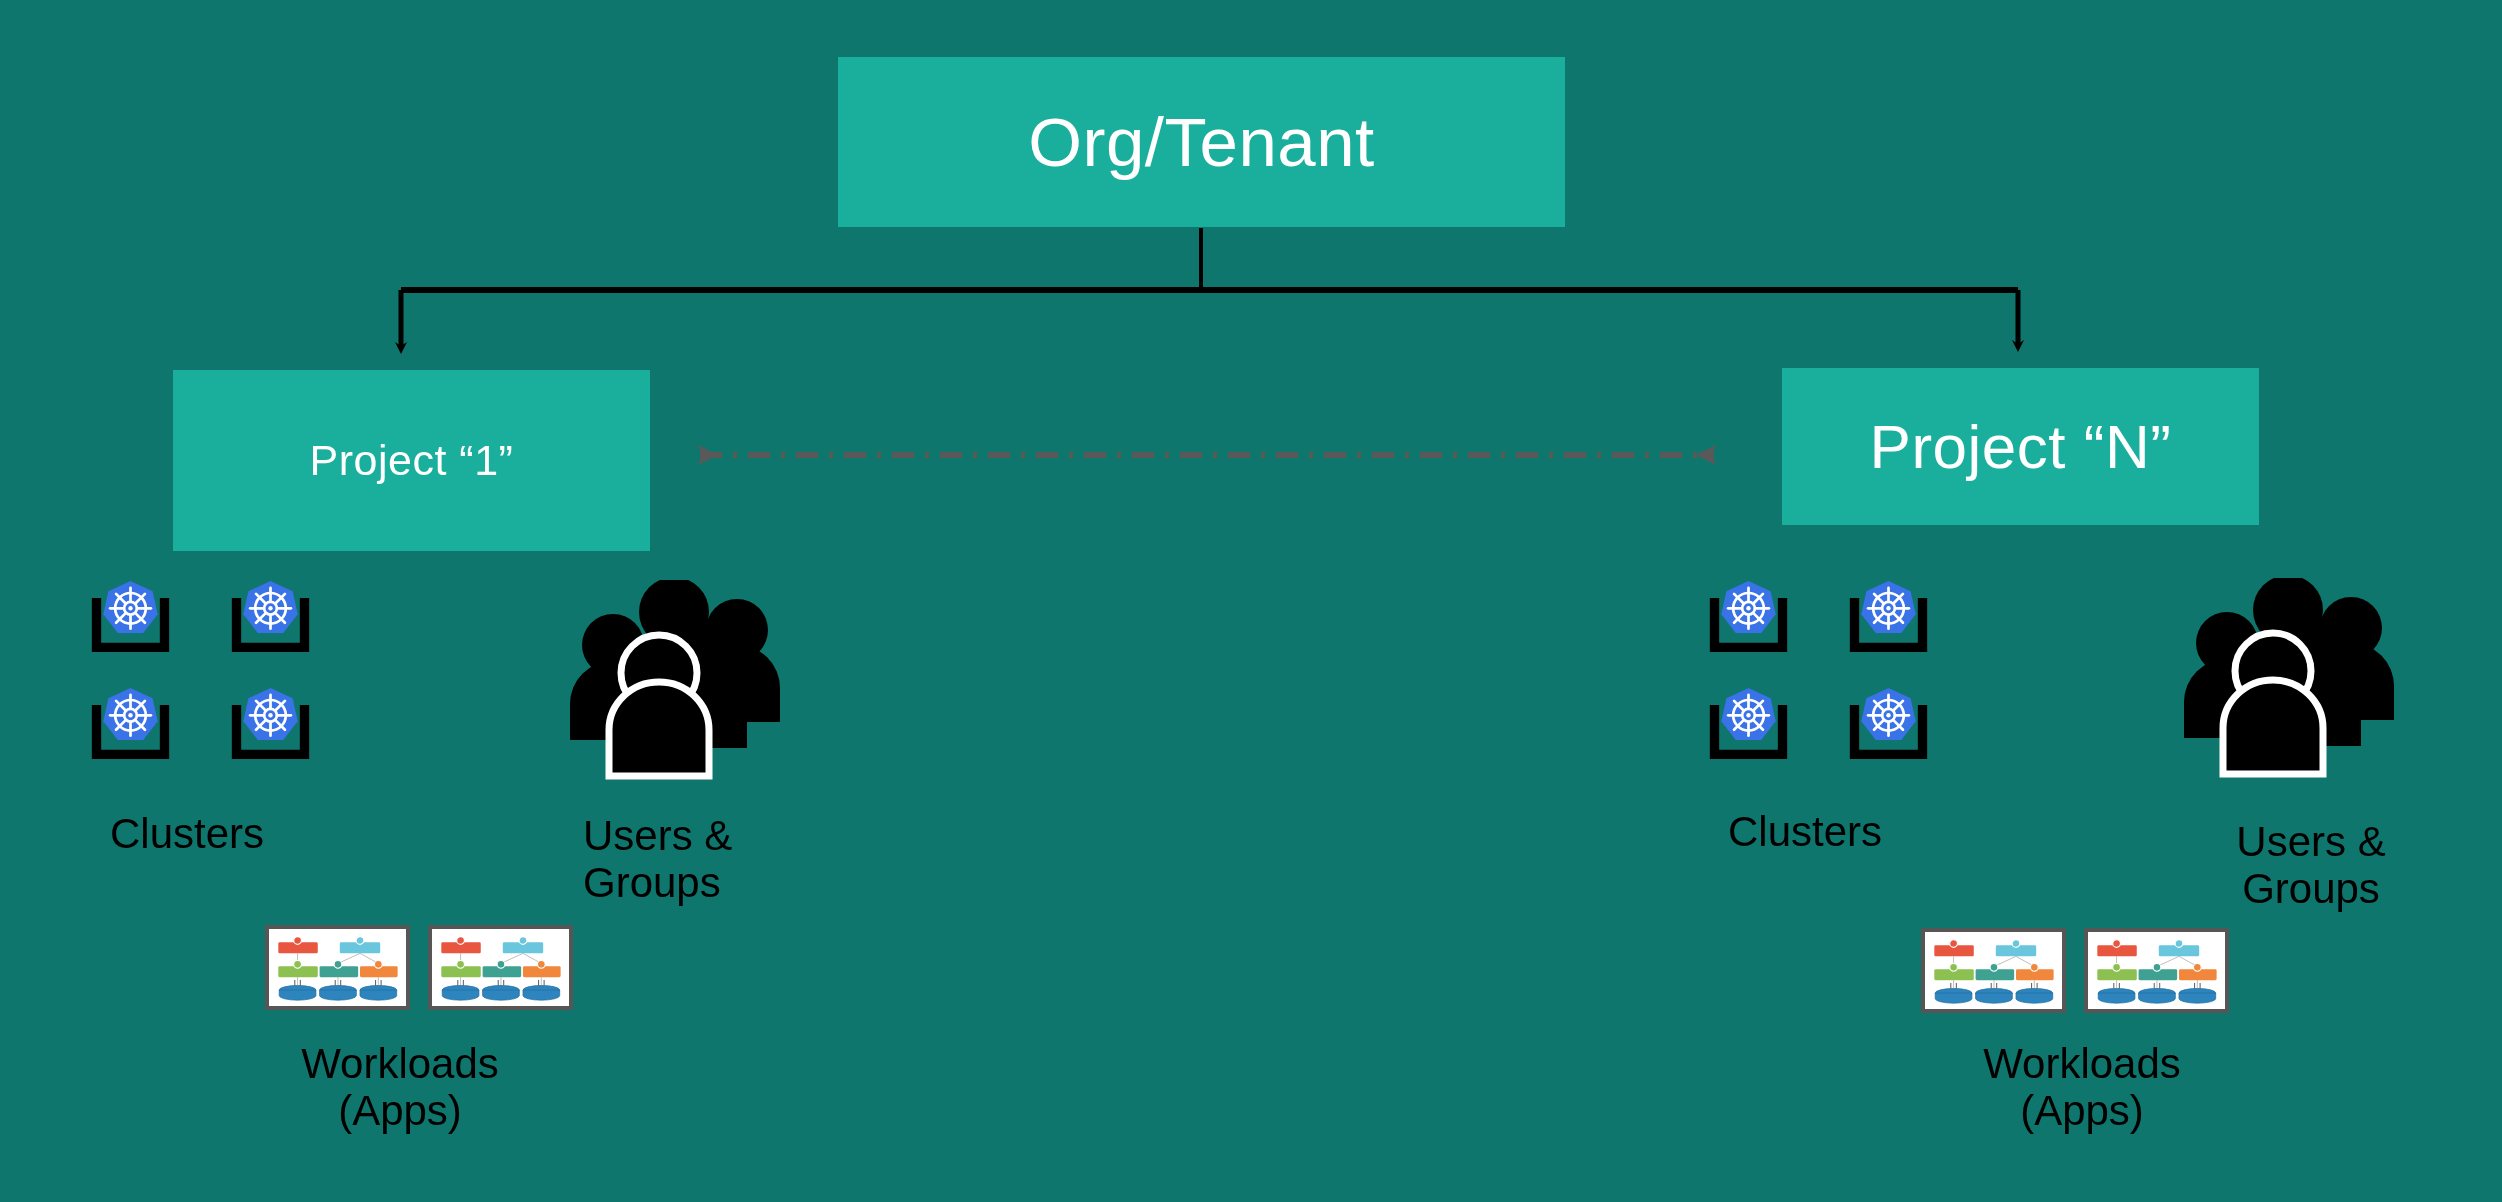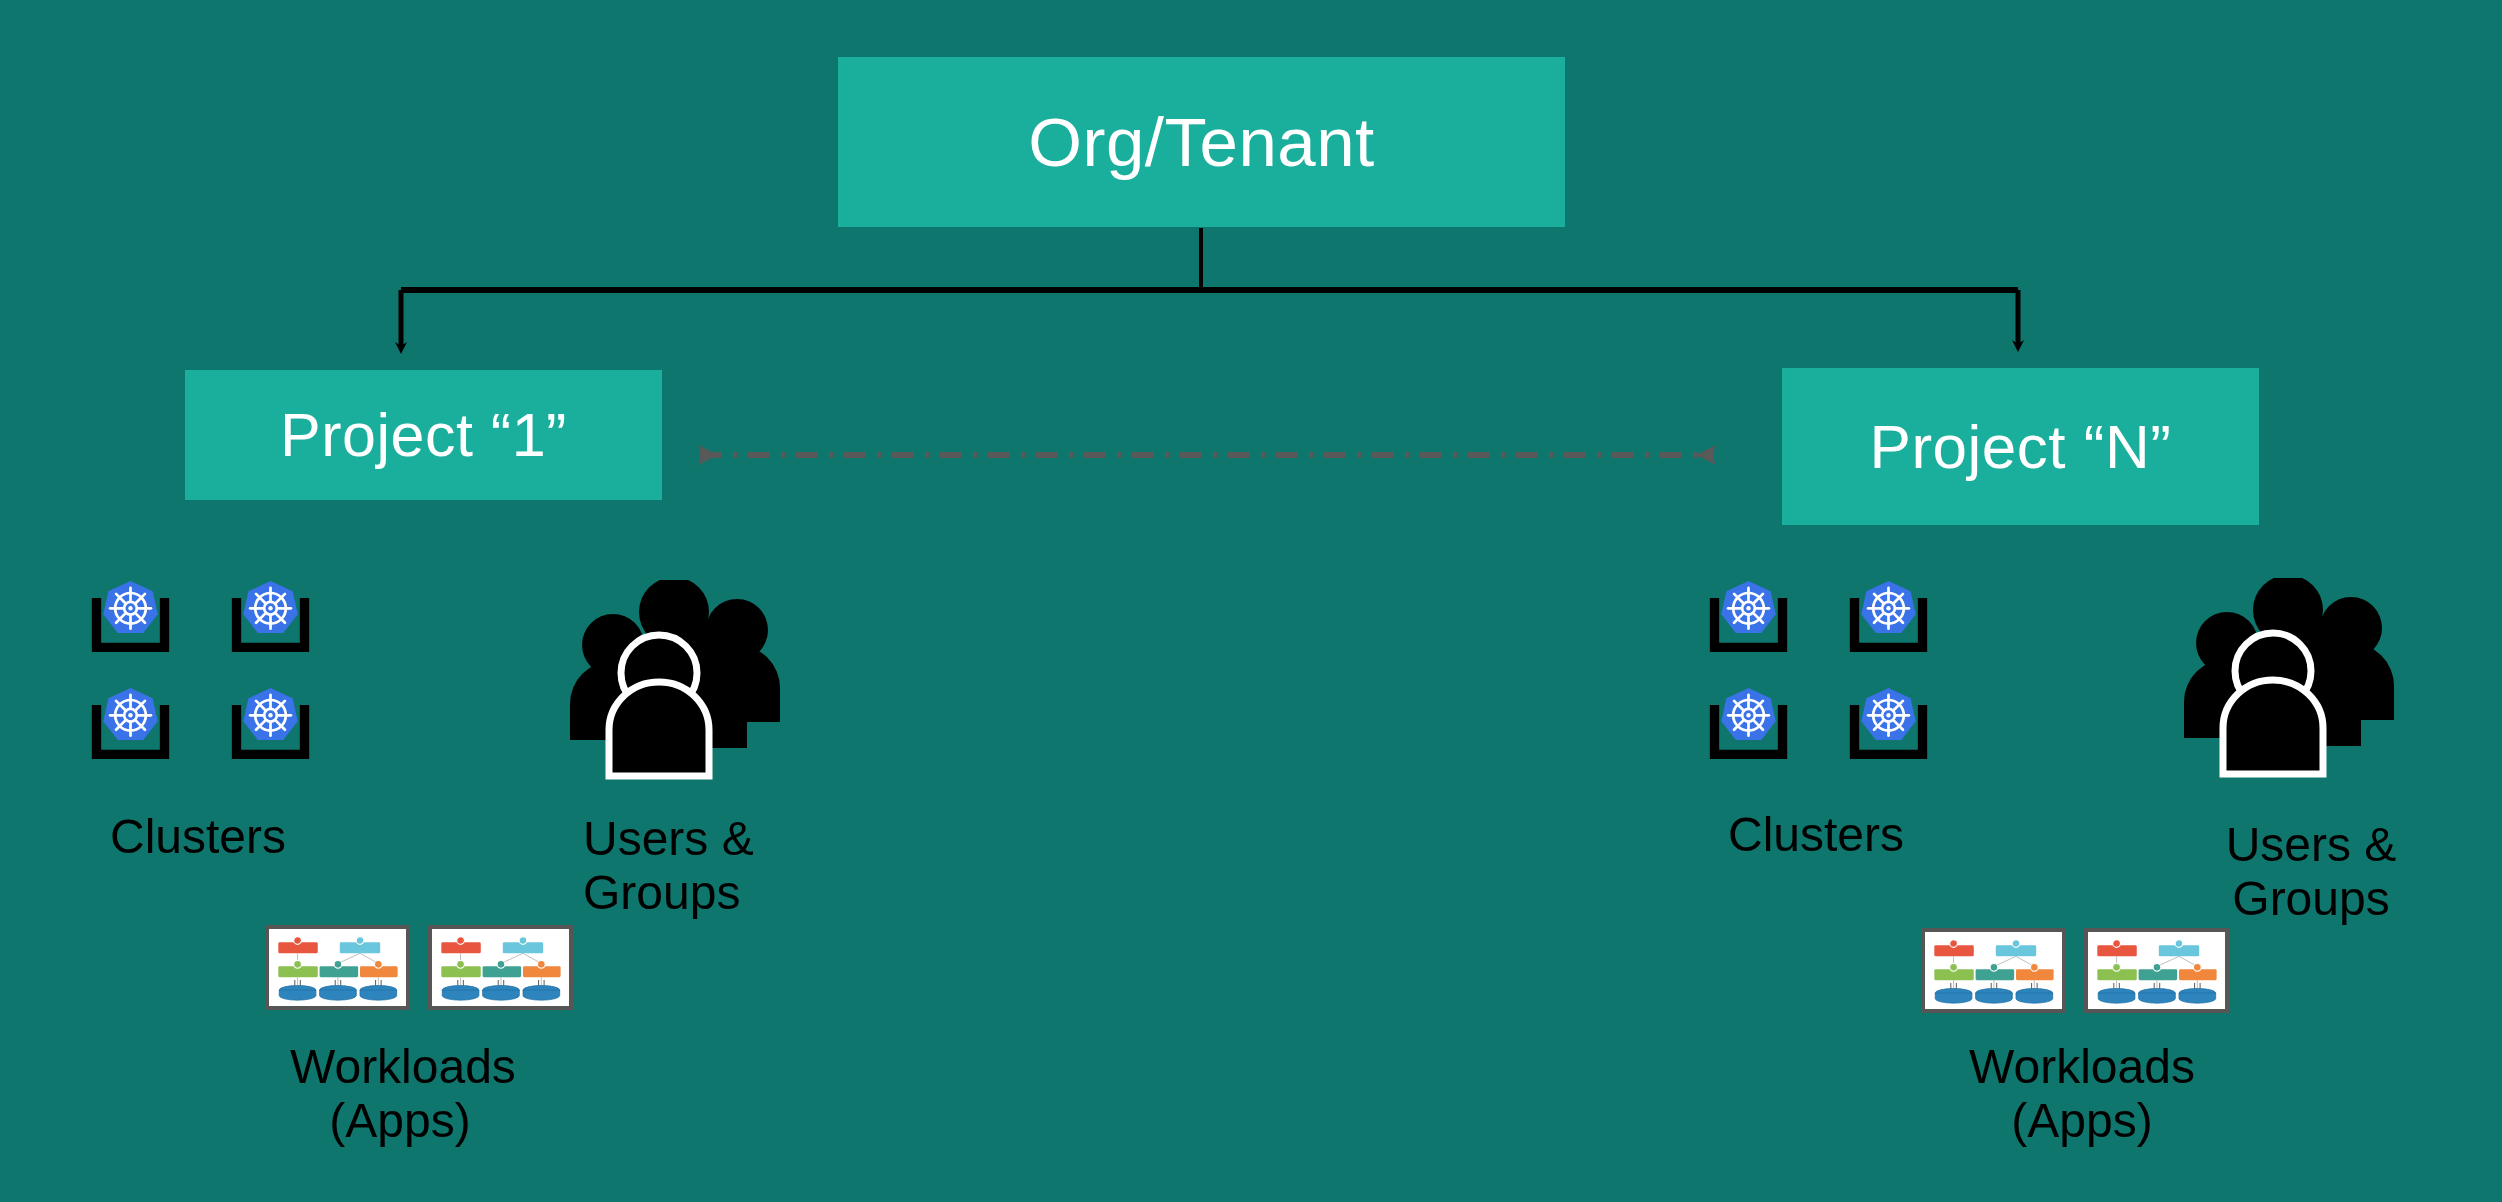--- a/index.html
+++ b/index.html
@@ -33,25 +33,25 @@
     white-space: nowrap;
   }
   #org-box {
     left: 838px;
     top: 57px;
     width: 727px;
     height: 170px;
     font-size: 69px;
   }
   #project1-box {
-    left: 185px;
+    left: 173px;
     top: 370px;
     width: 477px;
-    height: 130px;
-    font-size: 61px;
+    height: 181px;
+    font-size: 43px;
   }
   #projectN-box {
     left: 1782px;
     top: 368px;
     width: 477px;
     height: 157px;
     font-size: 62px;
   }
 
   
@@ -86,21 +86,21 @@
   
   .users-icon { position: absolute; }
   .users-icon svg { display: block; }
   #users-left  { left: 562px;  top: 580px; width: 226px; height: 210px; }
   #users-right { left: 2176px; top: 578px; width: 226px; height: 210px; }
 
   
   .caption {
     position: absolute;
     color: #000000;
-    font-size: 48px;
+    font-size: 42px;
     line-height: 1.12;
     white-space: pre-line;
   }
   .caption.center { text-align: center; }
 
   #label-clusters-left   { left: 110px;  top: 810px; }
   #label-clusters-right  { left: 1728px; top: 808px; }
   #label-users-left      { left: 583px;  top: 812px; }
   #label-users-right     { left: 2211px; top: 818px; width: 200px; text-align: center; }
   #label-workloads-left  { left: 290px;  top: 1040px; width: 220px; text-align: center; }

